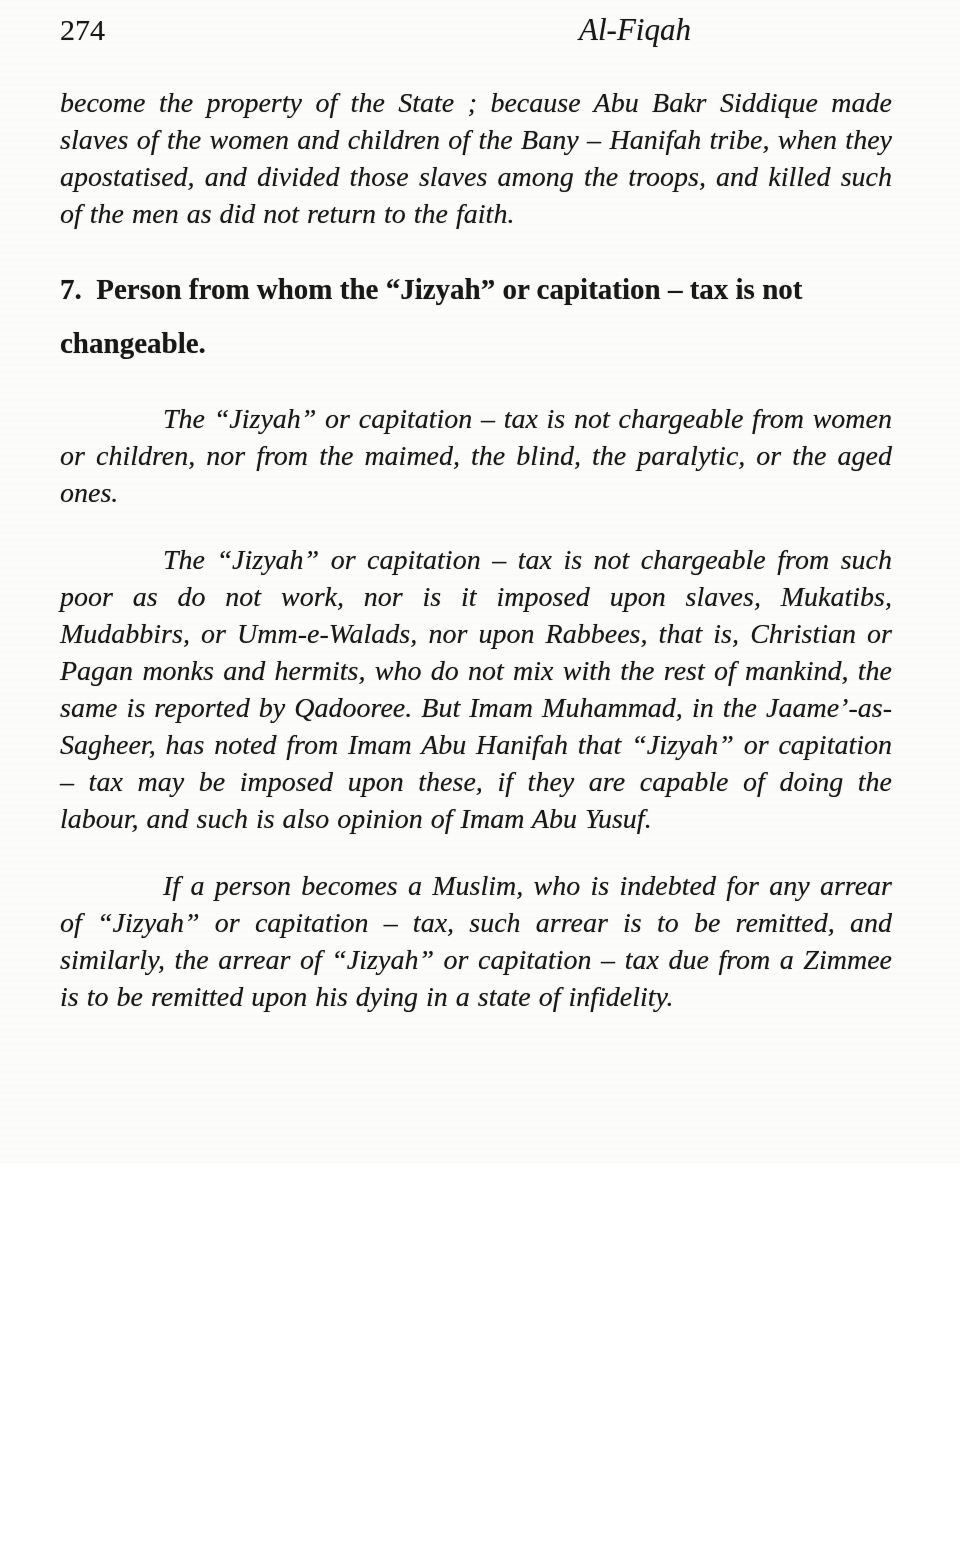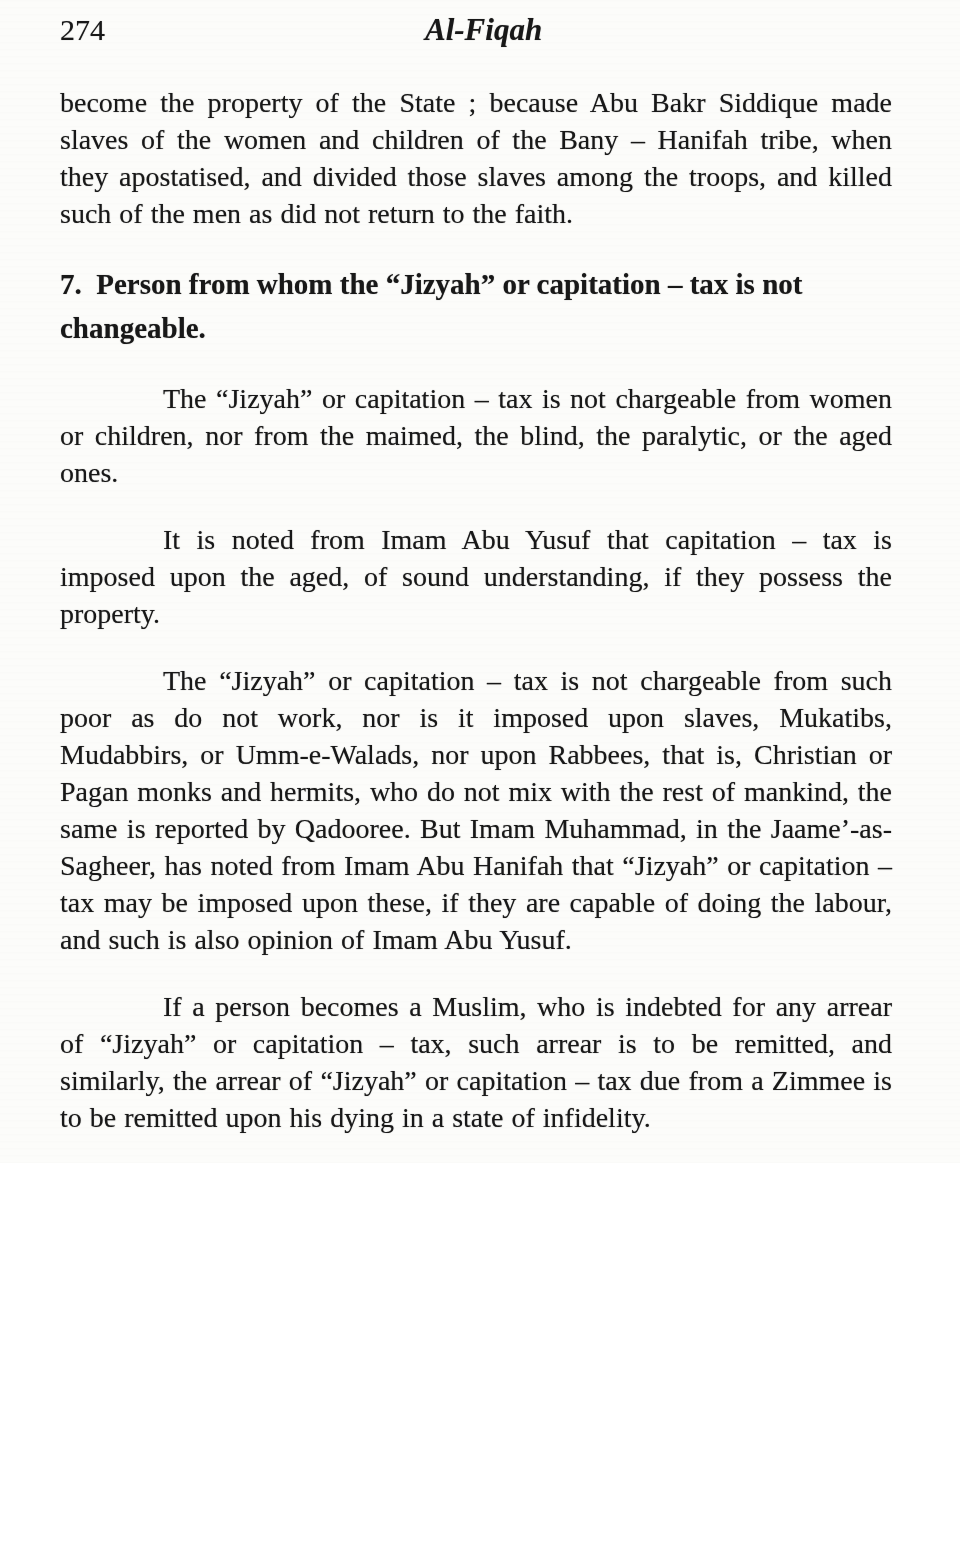--- a/index.html
+++ b/index.html
@@ -32,25 +32,25 @@
     line-height: 36px;
   }
   .header .pnum {
     flex: 1;
     text-align: left;
     font-size: 30px;
     text-shadow: 0 0 1px rgba(30,30,30,0.45);
   }
   .header .btitle {
     flex: 1;
-    text-align: left;
+    text-align: center;
     transform: translateX(-55px);
     font-size: 31px;
     font-style: italic;
-    font-weight: bold;
+    font-weight: normal;
     text-shadow: 0 0 1px rgba(30,30,30,0.45);
   }
   .header .vol {
     flex: 1;
     text-align: right;
     padding-right: 70px;
     font-size: 30px;
     text-shadow: 0 0 1px rgba(30,30,30,0.45);
   }
 
@@ -59,46 +59,46 @@
     padding: 36px 60px 0 60px;
   }
 
   .body p.paragraph {
     font-size: 28px;
     line-height: 37px;
     text-align: justify;
     margin: 0 8px 30px 0;
     text-shadow: 0 0 1px rgba(30,30,30,0.5);
     word-spacing: 1px;
+    font-style: italic;
   }
   .body p.paragraph.indent {
     text-indent: 103px;
   }
 
   .body h2.heading {
     font-size: 29px;
-    line-height: 44px;
+    line-height: 54px;
     font-weight: bold;
     text-align: left;
     margin: 0 0 30px 0;
     text-shadow: 0 0 1px rgba(30,30,30,0.5);
   }
 </style>
 </head>
 <body>
 
 <div class="page">
 
   <div class="header">
     <span class="pnum">274</span>
     <span class="btitle">Al-Fiqah</span>
   </div>
 
   <div class="body">
       <p class="paragraph">become the property of the State ; because Abu Bakr Siddique made slaves of the women and children of the Bany – Hanifah tribe, when they apostatised, and divided those slaves among the troops, and killed such of the men as did not return to the faith.</p>
       <h2 class="heading">7.&nbsp; Person from whom the “Jizyah” or capitation – tax is not changeable.</h2>
       <p class="paragraph indent">The “Jizyah” or capitation – tax is not chargeable from women or children, nor from the maimed, the blind, the paralytic, or the aged ones.</p>
-      <p class="paragraph indent">It is noted from Imam Abu Yusuf that capitation – tax is imposed upon the aged, of sound understanding, if they possess the property.</p>
       <p class="paragraph indent">The “Jizyah” or capitation – tax is not chargeable from such poor as do not work, nor is it imposed upon slaves, Mukatibs, Mudabbirs, or Umm-e-Walads, nor upon Rabbees, that is, Christian or Pagan monks and hermits, who do not mix with the rest of mankind, the same is reported by Qadooree. But Imam Muhammad, in the Jaame’-as-Sagheer, has noted from Imam Abu Hanifah that “Jizyah” or capitation – tax may be imposed upon these, if they are capable of doing the labour, and such is also opinion of Imam Abu Yusuf.</p>
       <p class="paragraph indent">If a person becomes a Muslim, who is indebted for any arrear of “Jizyah” or capitation – tax, such arrear is to be remitted, and similarly, the arrear of “Jizyah” or capitation – tax due from a Zimmee is to be remitted upon his dying in a state of infidelity.</p>
     </div>
 
 </div>
 
 </body></html>

